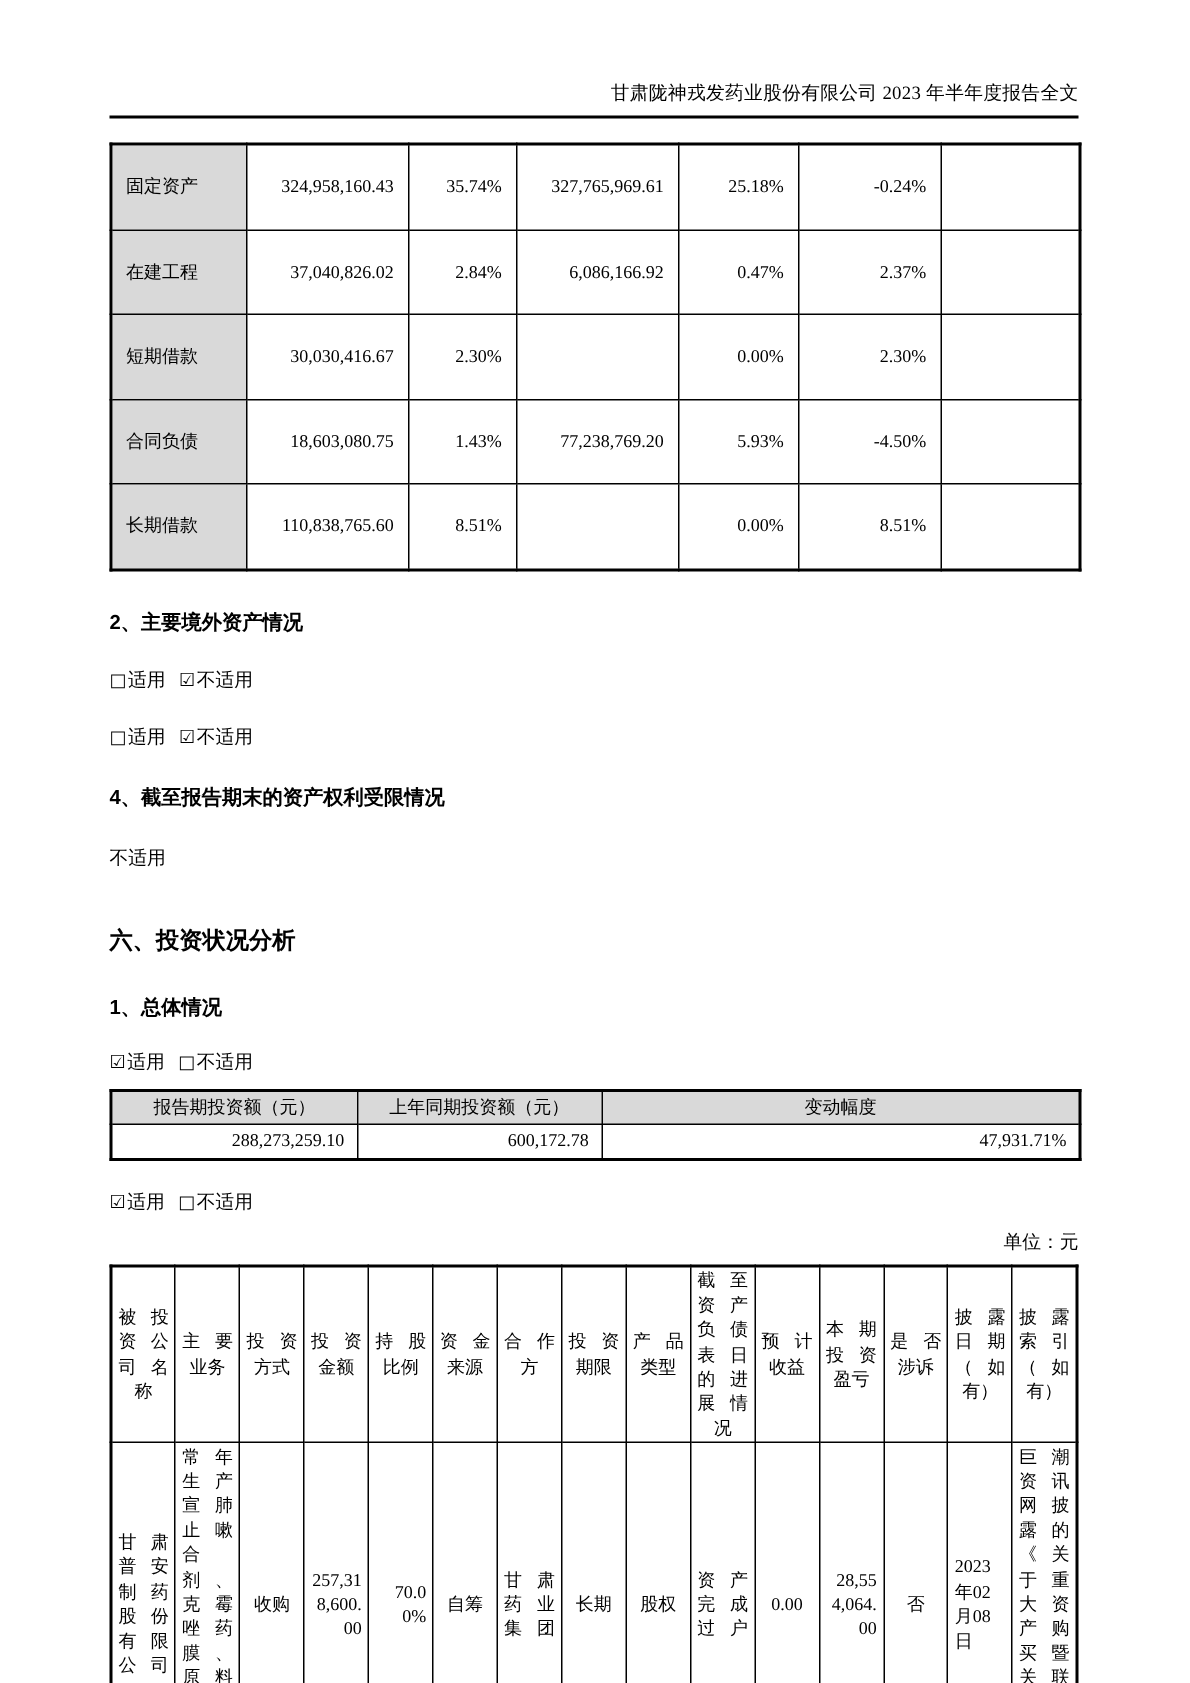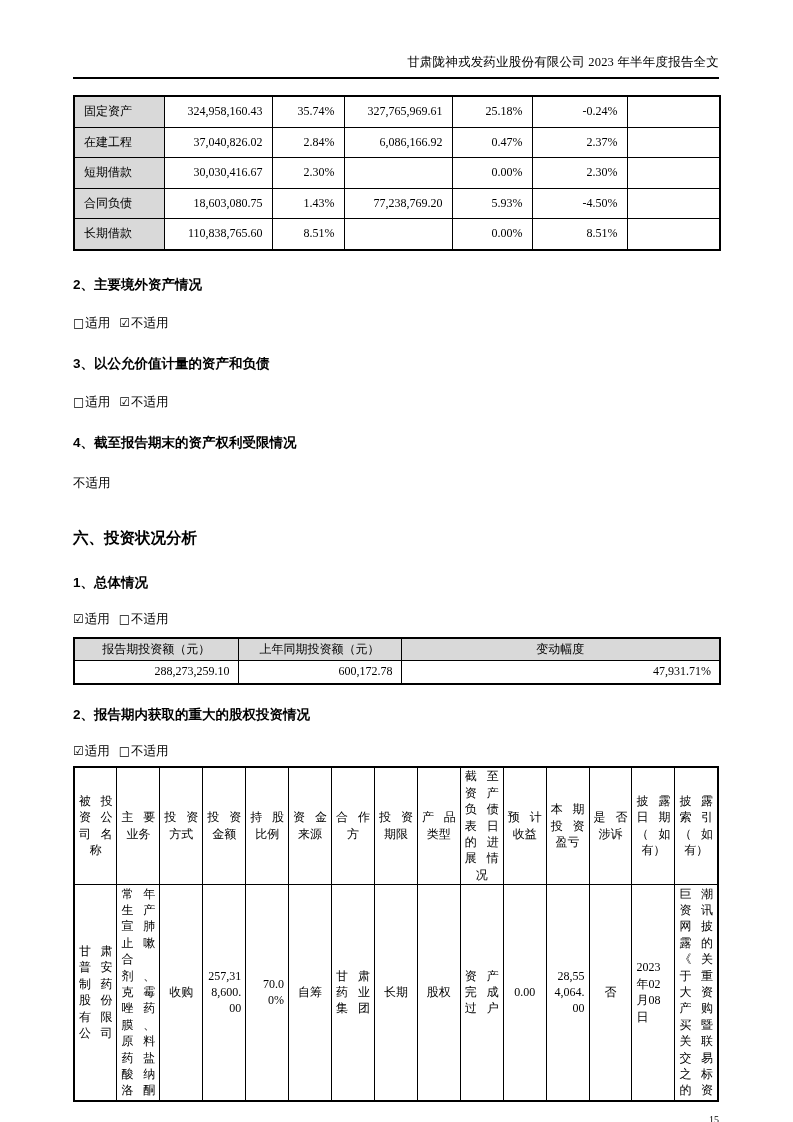--- a/index.html
+++ b/index.html
@@ -49,21 +49,21 @@
   
   .equity-table { margin-top:6px; }
   .equity-table th, .equity-table td {
     font-size:12px; line-height:16.4px; padding:0 4px; vertical-align:middle;
   }
   .equity-table tr.header-row { height:118px; }
   .equity-table tr.data-row  { height:216px; }
   .jh { text-align:justify; text-align-last:center; text-justify:inter-character; word-break:break-all; }
   .jd { text-align:justify; text-align-last:justify; text-justify:inter-character; word-break:break-all; }
   .ctr { text-align:center; }
-  .num { text-align:right; word-break:break-all; padding:4px 7px; }
+  .num { text-align:right; word-break:break-all; padding:17px 7px; }
   .date-cell { text-align:left; word-break:break-all; padding:0 5px; }
   .vtop { vertical-align:top; }
   .clipbox { max-height:214px; overflow:hidden; }
 
   .page-number { margin-top:12px; text-align:right; font-size:10px; }
 </style>
 </head>
 <body>
 
 <div class="page">
@@ -130,21 +130,20 @@
           <td></td>
         </tr>
       </tbody>
     </table>
 
     <p class="h-sub mt-s2">2、主要境外资产情况</p>
     <div class="cbline mt-cb1">
       <span class="cb-group"><span class="cb-glyph">□</span><span>适用</span></span><span class="cb-group"><span class="cb-glyph">☑</span><span>不适用</span></span>
     </div>
 
-    <p class="h-sub mt-s3">3、以公允价值计量的资产和负债</p>
     <div class="cbline mt-cb1">
       <span class="cb-group"><span class="cb-glyph">□</span><span>适用</span></span><span class="cb-group"><span class="cb-glyph">☑</span><span>不适用</span></span>
     </div>
 
     <p class="h-sub mt-s4">4、截至报告期末的资产权利受限情况</p>
     <div class="plain mt-na">不适用</div>
 
     <p class="h-big mt-s6">六、投资状况分析</p>
 
     <p class="h-sub mt-s61">1、总体情况</p>
@@ -165,25 +164,25 @@
           <th>变动幅度</th>
         </tr>
         <tr>
           <td>288,273,259.10</td>
           <td>600,172.78</td>
           <td>47,931.71%</td>
         </tr>
       </tbody>
     </table>
 
-    <p class="h-sub" style="margin-top:21px;">2、报告期内获取的重大的股权投资情况</p>
     <div class="cbline mt-cb2">
       <span class="cb-group"><span class="cb-glyph">☑</span><span>适用</span></span><span class="cb-group"><span class="cb-glyph">□</span><span>不适用</span></span>
     </div>
 
+    <div class="unit-line">单位：元</div>
 
     <table class="equity-table">
       <tbody>
         <tr class="header-row">
           <th class="jh">被投资公司名称</th>
           <th class="jh">主要业务</th>
           <th class="jh">投资方式</th>
           <th class="jh">投资金额</th>
           <th class="jh">持股比例</th>
           <th class="jh">资金来源</th>

